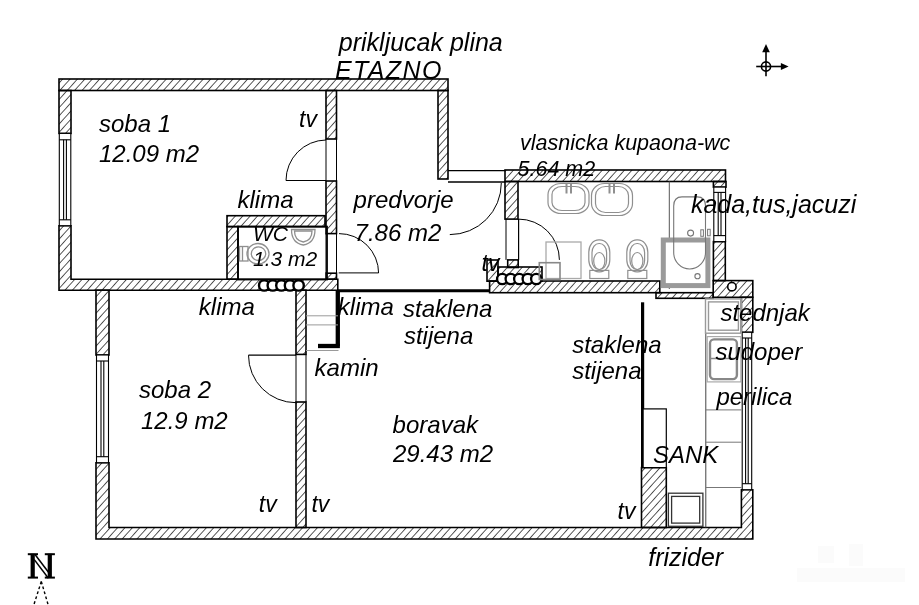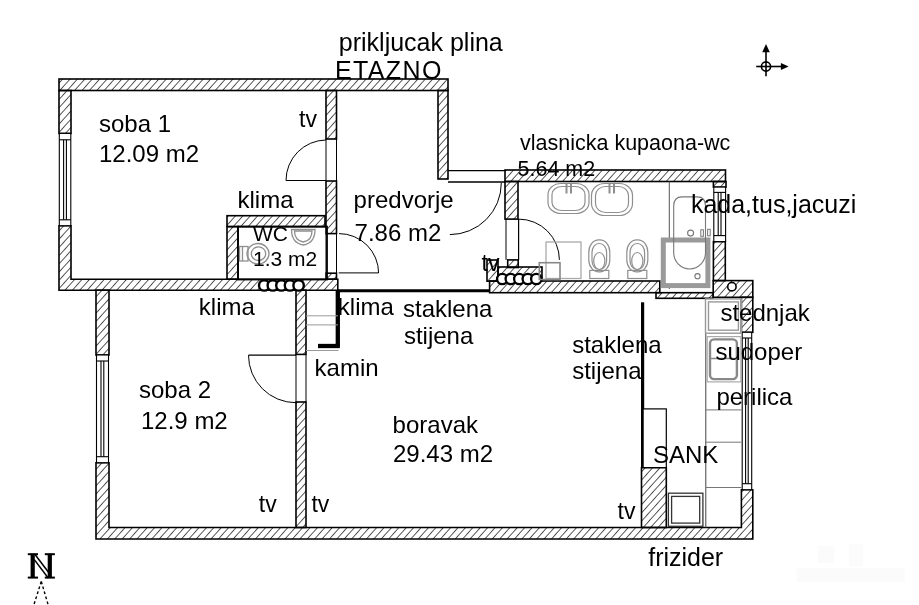--- a/index.html
+++ b/index.html
@@ -1,16 +1,16 @@
 <!DOCTYPE html>
 <html><head>
 <meta charset="utf-8">
 <style>
 html,body{margin:0;padding:0;background:#fff;}
-#wrap{position:relative;width:919px;height:605px;background:#ffffff;overflow:hidden;}
+#wrap{position:relative;width:919px;height:605px;background:#ffffff;overflow:hidden;font-style:italic;}
 svg{position:absolute;left:0;top:0;}
 text{font-family:"Liberation Sans",sans-serif;fill:#000;}
 .w{fill:url(#h);stroke:#000;stroke-width:1.6;}
 .thin{stroke:#000;stroke-width:1;fill:none;}
 .gray{stroke:#8f8f8f;fill:none;}
 </style>
 </head>
 <body>
 <div id="wrap">
 <svg width="919" height="605" viewBox="0 0 919 605">

